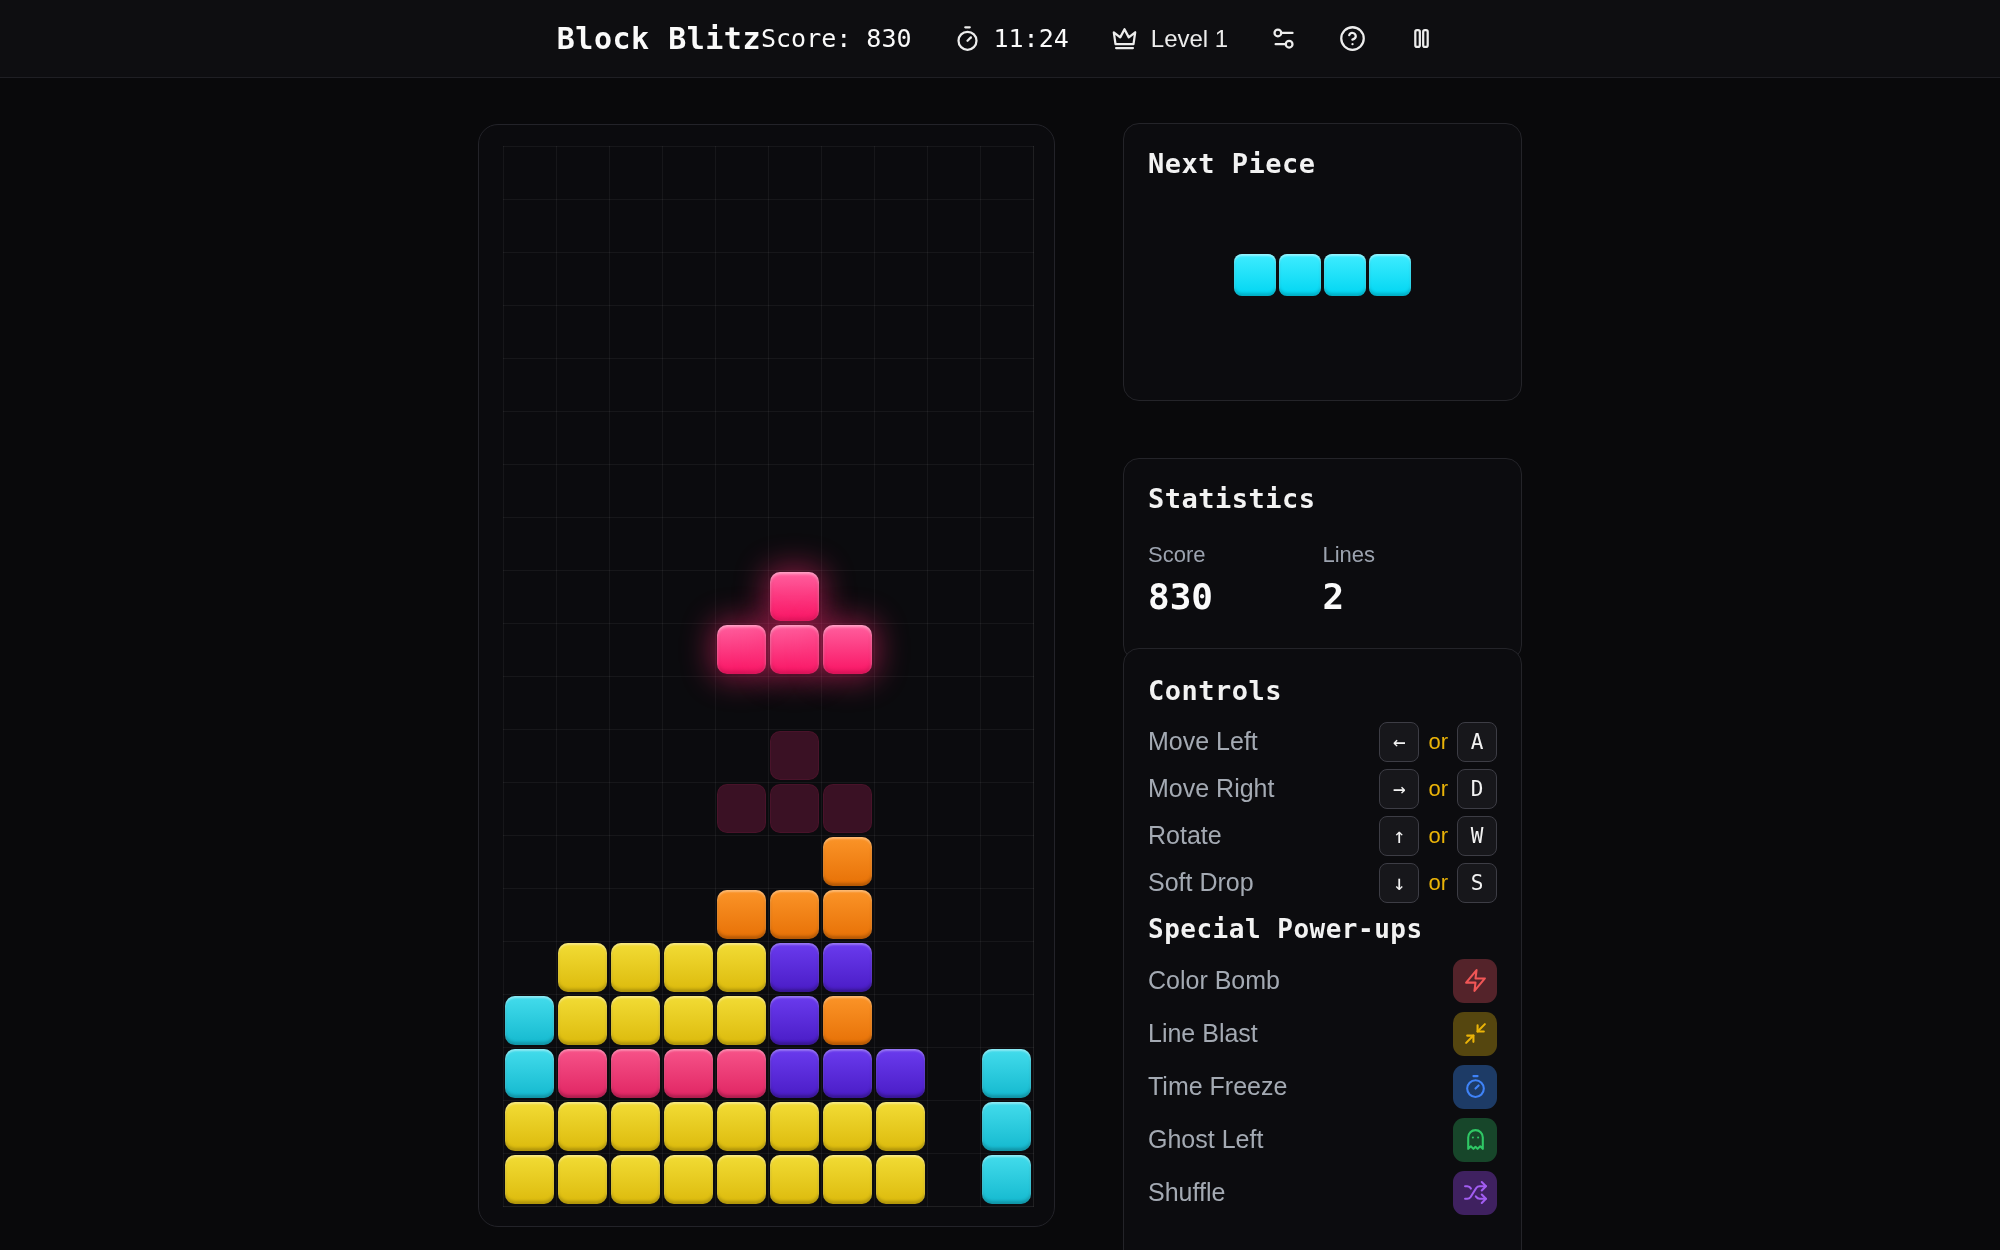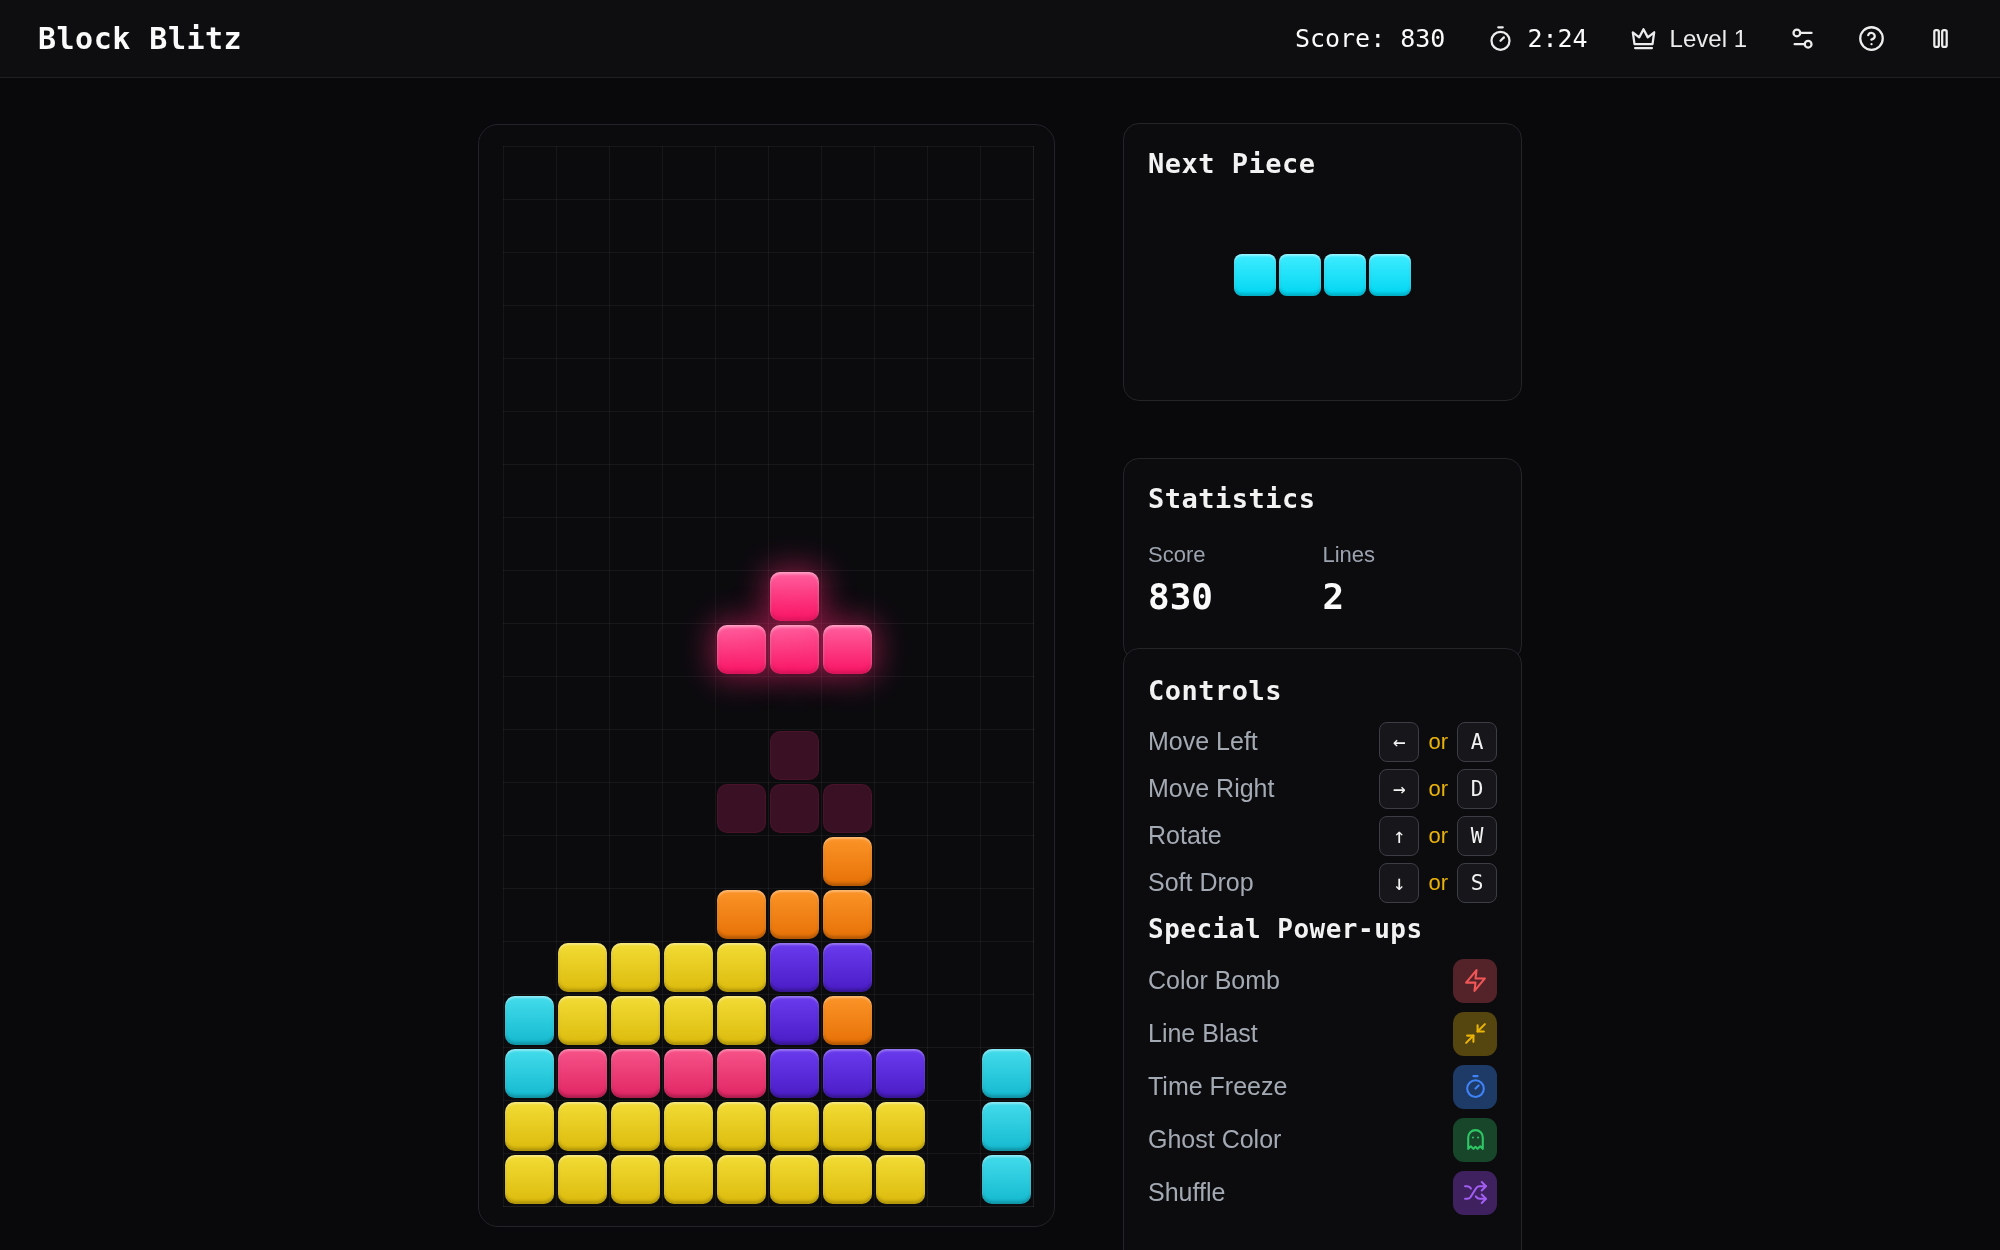--- a/index.html
+++ b/index.html
@@ -6,21 +6,21 @@
   html,body { background:#060608; }
   #app {
     position:relative; width:2000px; height:1250px; overflow:hidden;
     background:#09090b; font-family:"Liberation Sans","DejaVu Sans",sans-serif;
   }
 
   
   #header {
     position:absolute; left:0; top:0; width:2000px; height:78px;
     background:#0e0e11; border-bottom:1px solid #1f1f24;
-    display:flex; align-items:center; justify-content:space-between;
+    display:flex; align-items:center; justify-content:center;
     padding:0 46px 0 38px;
   }
   #app-title { font-family:"DejaVu Sans Mono","Liberation Mono",monospace; font-weight:bold; font-size:30px; color:#fafafa; letter-spacing:.5px; }
   #header-right { display:flex; align-items:center; }
   .hdr-item { display:flex; align-items:center; color:#ededed; }
   .hdr-gap { margin-left:42px; }
   #score-display { font-family:"DejaVu Sans Mono","Liberation Mono",monospace; font-size:25px; color:#fafafa; }
   #time-display { font-family:"DejaVu Sans Mono","Liberation Mono",monospace; font-size:25px; color:#fafafa; margin-left:13px; }
   #level-display { font-size:24px; color:#ececec; margin-left:13px; }
   .hicon { width:27px; height:27px; display:block; }
@@ -103,21 +103,21 @@
         <span id="score-display">Score: 830</span>
       </div>
       <div class="hdr-item hdr-gap">
         <span class="hicon">
           <svg viewBox="0 0 24 24">
               <line x1="10" y1="2" x2="14" y2="2"></line>
               <line x1="12" y1="14" x2="15" y2="11"></line>
               <circle cx="12" cy="14" r="8"></circle>
             </svg>
         </span>
-        <span id="time-display">2:24</span>
+        <span id="time-display">11:24</span>
       </div>
       <div class="hdr-item hdr-gap">
         <span class="hicon">
           <svg viewBox="0 0 24 24">
               <path d="M4 17 2.5 6.5 8.2 11 12 3.8 15.8 11l5.7-4.5L20 17z"></path>
               <line x1="4.5" y1="20.5" x2="19.5" y2="20.5"></line>
             </svg>
         </span>
         <span id="level-display">Level 1</span>
       </div>
@@ -300,21 +300,21 @@
     <button class="powerup-btn" style="background: rgb(29, 59, 102);">
             <svg viewBox="0 0 24 24" style="stroke:#3f83f8">
               <line x1="10" y1="2" x2="14" y2="2"></line>
               <line x1="12" y1="14" x2="15" y2="11"></line>
               <circle cx="12" cy="14" r="8"></circle>
             </svg>
           </button>
   </div>
 
   <div class="powerup-row">
-    <span class="powerup-label">Ghost Color</span>
+    <span class="powerup-label">Ghost Left</span>
     <button class="powerup-btn" style="background: rgb(23, 70, 42);">
             <svg viewBox="0 0 24 24" style="stroke:#2fc765">
               <path d="M12 3a7 7 0 0 0-7 7v11l2.5-2.5L10 21l2-2 2 2 2.5-2.5L19 21V10a7 7 0 0 0-7-7z"></path>
               <line x1="9.5" y1="10" x2="9.51" y2="10"></line>
               <line x1="14.5" y1="10" x2="14.51" y2="10"></line>
             </svg>
           </button>
   </div>
 
   <div class="powerup-row">

